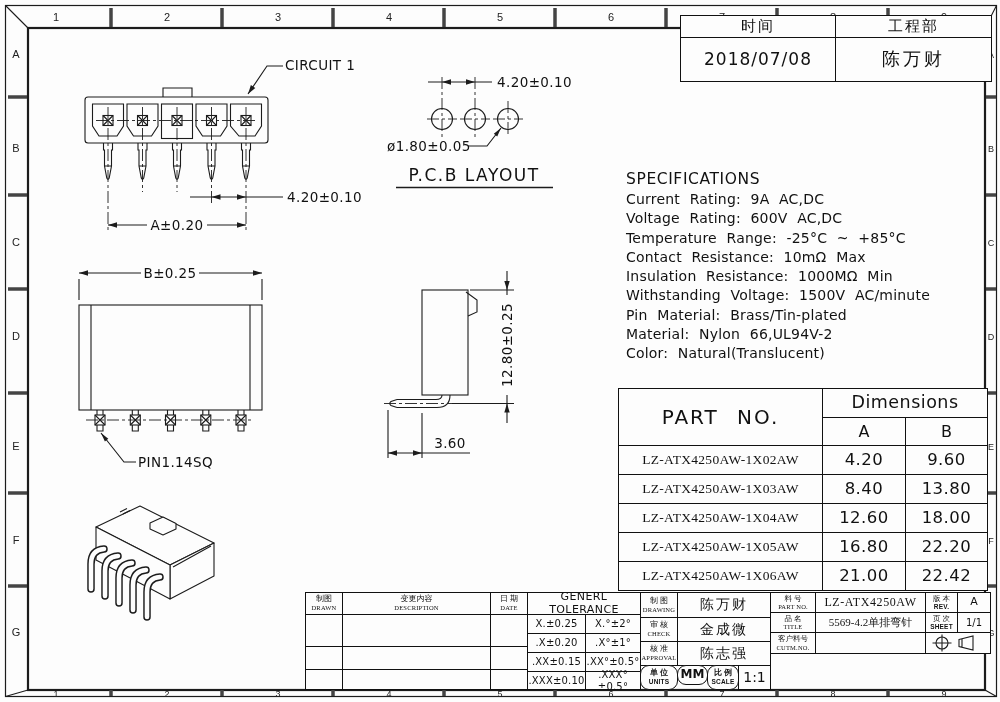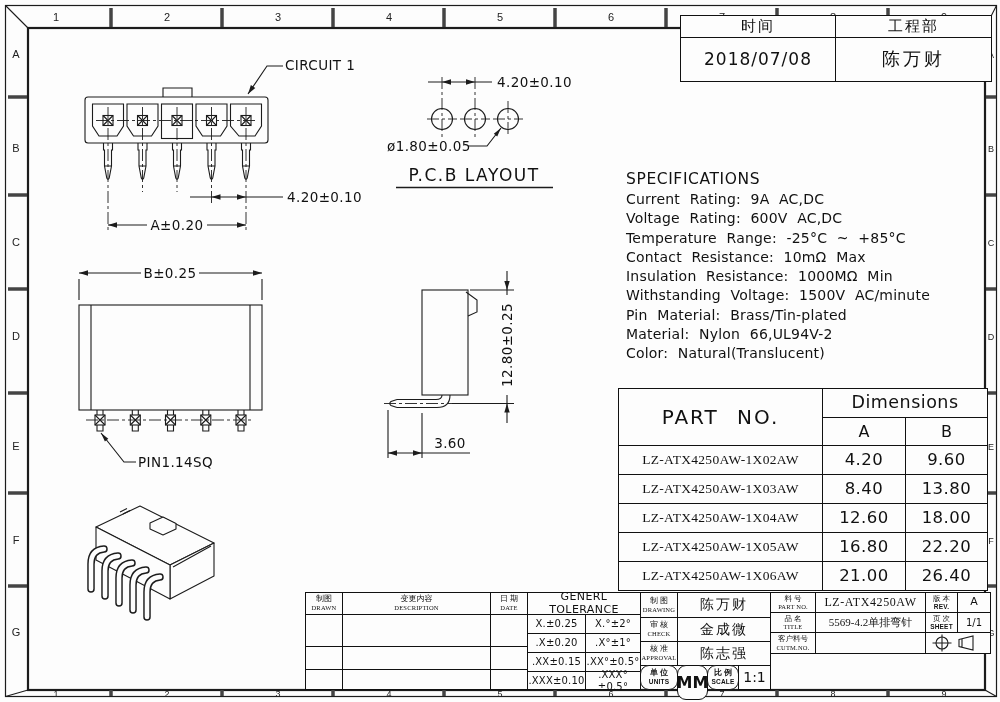--- a/index.html
+++ b/index.html
@@ -306,21 +306,21 @@
   <div class="cell pv" style="left:0;top:115px;width:205px;height:30px;">LZ-ATX4250AW-1X04AW</div>
   <div class="cell nv" style="left:204px;top:115px;width:84px;height:30px;">12.60</div>
   <div class="cell nv" style="left:287px;top:115px;width:83px;height:30px;">18.00</div>
 
   <div class="cell pv" style="left:0;top:144px;width:205px;height:30px;">LZ-ATX4250AW-1X05AW</div>
   <div class="cell nv" style="left:204px;top:144px;width:84px;height:30px;">16.80</div>
   <div class="cell nv" style="left:287px;top:144px;width:83px;height:30px;">22.20</div>
 
   <div class="cell pv" style="left:0;top:173px;width:205px;height:30px;">LZ-ATX4250AW-1X06AW</div>
   <div class="cell nv" style="left:204px;top:173px;width:84px;height:30px;">21.00</div>
-  <div class="cell nv" style="left:287px;top:173px;width:83px;height:30px;">26.40</div>
+  <div class="cell nv" style="left:287px;top:173px;width:83px;height:30px;">22.42</div>
 </div>
 
 <div id="titleblk" class="overlay">
 
   <div class="cell stack" style="left:0;top:0;width:38px;height:23px;">
     <span class="zh">制图</span>
     <span class="en">DRAWN</span>
   </div>
   <div class="cell stack" style="left:37px;top:0;width:149px;height:23px;">
     <span class="zh">变更内容</span>
@@ -362,21 +362,21 @@
   <div class="cell name" style="left:372px;top:25px;width:94px;height:25px;">金成微</div>
   <div class="cell stack" style="left:335px;top:49px;width:38px;height:25px;">
     <span class="zh">核 准</span>
     <span class="en">APPROVAL</span>
   </div>
   <div class="cell name" style="left:372px;top:49px;width:94px;height:25px;">陈志强</div>
   <div class="cell stack bold6" style="left:335px;top:73px;width:38px;height:25px;">
     <span class="zh">单 位</span>
     <span class="en" style="font-family:'Liberation Sans',sans-serif;font-weight:700;">UNITS</span>
   </div>
-  <div class="cell bold6" style="left:372px;top:73px;width:31px;height:35px;font-size:16px;">MM</div>
+  <div class="cell bold6" style="left:372px;top:73px;width:31px;height:20px;font-size:12px;">MM</div>
   <div class="cell stack bold6" style="left:402px;top:73px;width:32px;height:25px;">
     <span class="zh">比 例</span>
     <span class="en" style="font-family:'Liberation Sans',sans-serif;font-weight:700;">SCALE</span>
   </div>
   <div class="cell" style="left:433px;top:73px;width:33px;height:25px;font-size:14px;">1:1</div>
 
   <div class="cell stack" style="left:465px;top:0;width:46px;height:21px;">
     <span class="zh" style="font-size:7.5px;">料 号</span>
     <span class="en">PART NO.</span>
   </div>

